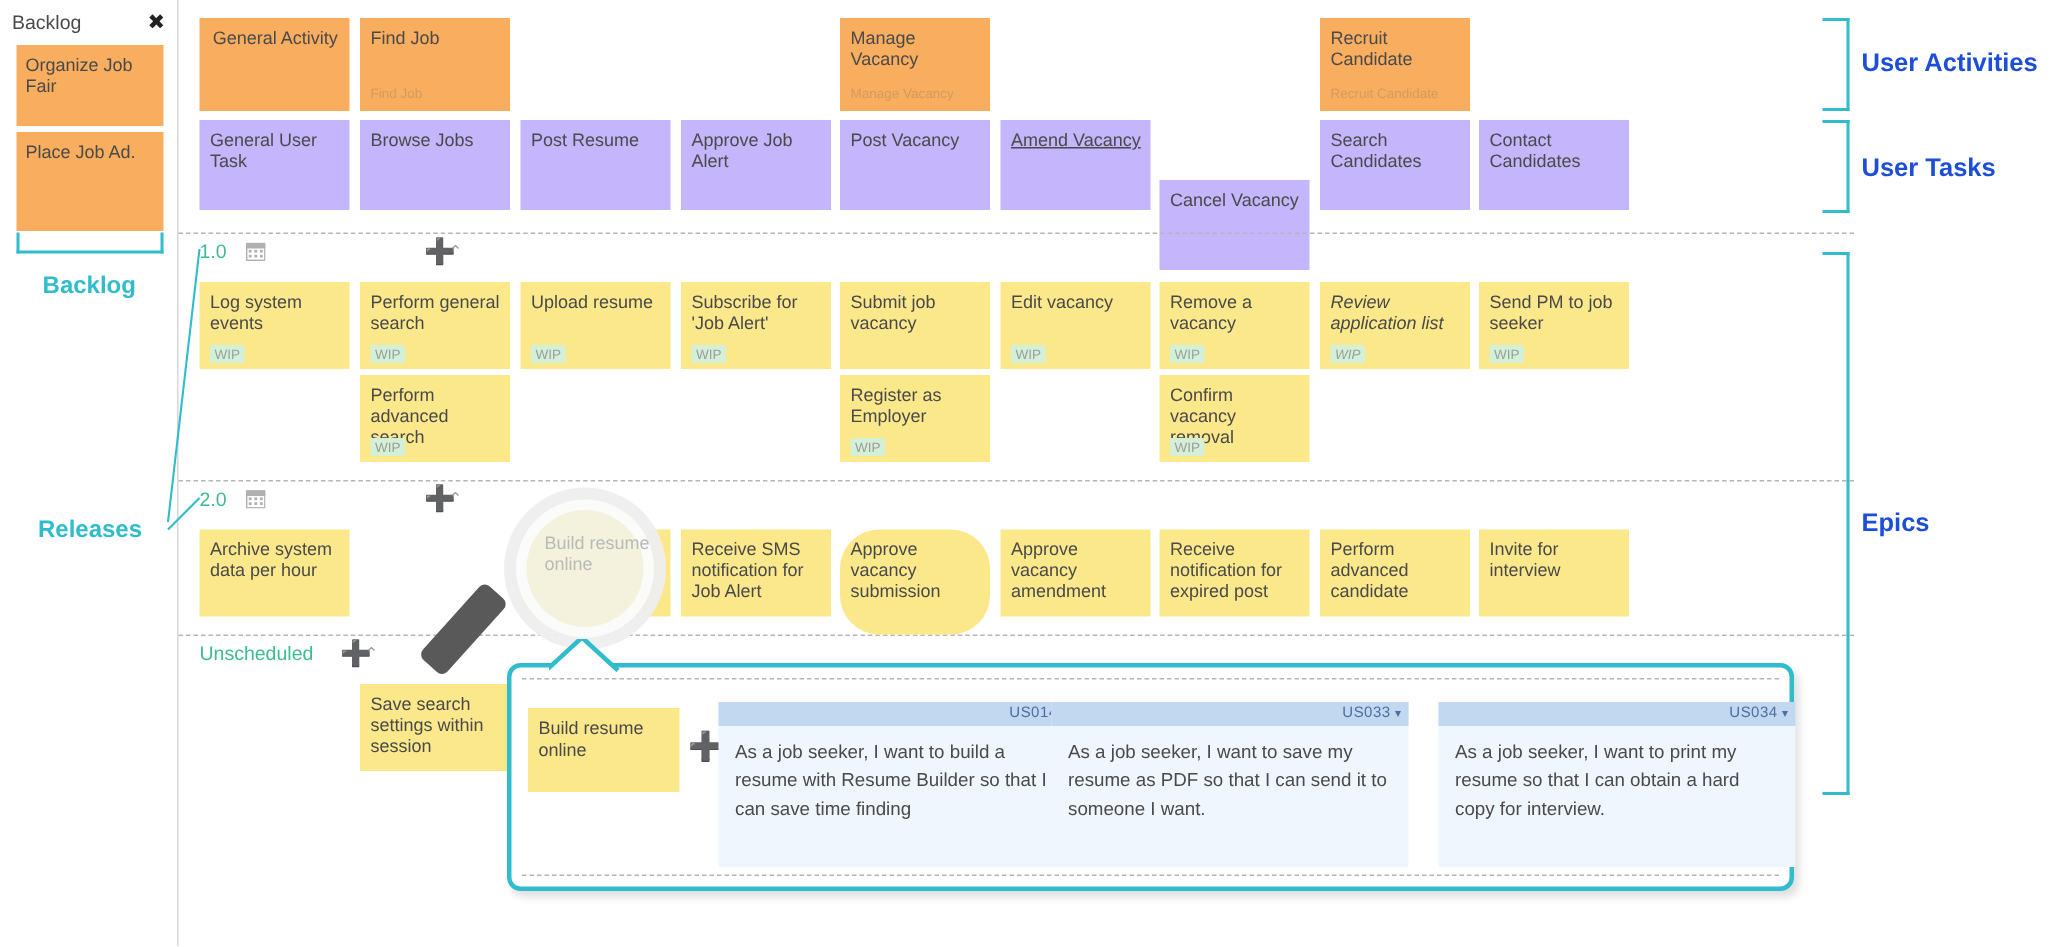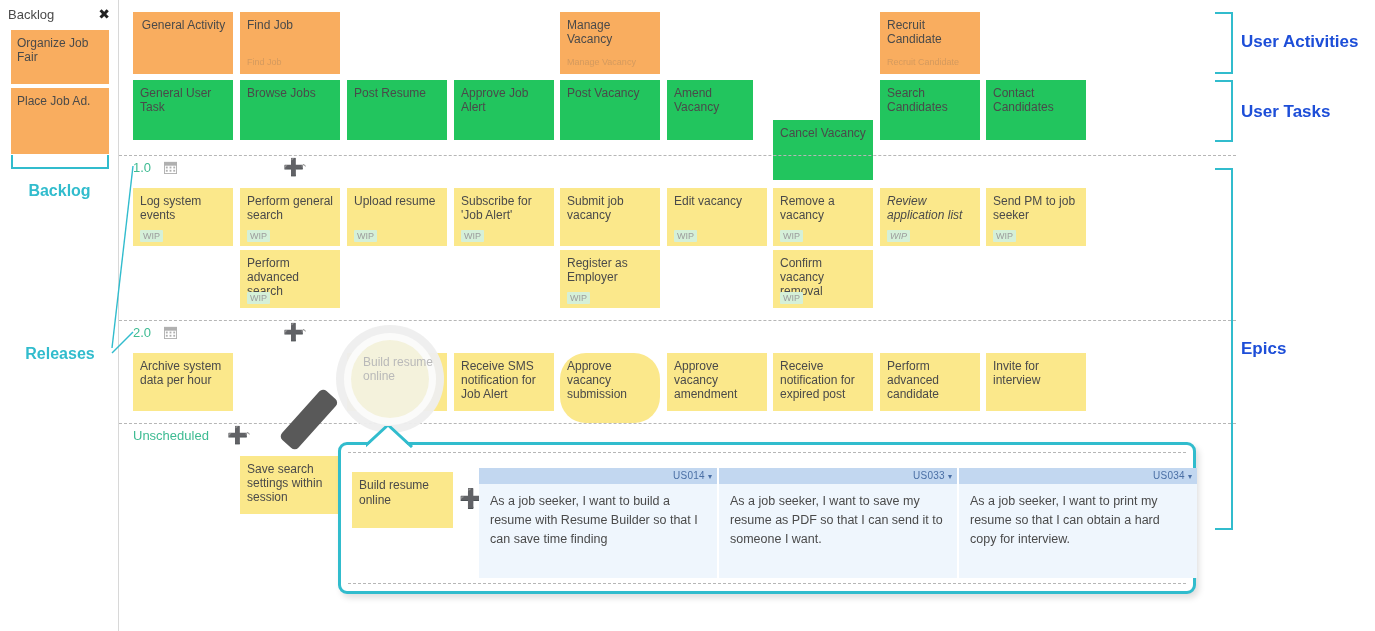--- a/index.html
+++ b/index.html
@@ -48,21 +48,21 @@
 
   .card{
     position:absolute;box-sizing:border-box;
     font-size:12px;line-height:14px;color:#4a4a4a;
     padding:6px 6px 0 7px;overflow:hidden;
   }
   .card .ghost{
     position:absolute;left:7px;bottom:5px;font-size:9px;color:#d49a5e;
   }
   .activity{background:#f9ad5f;}
-  .task{background:#22c55e;}
+  .task{background:#c4b5fd;}
   .story{background:#fbe88b;}
   .story .wip{
     position:absolute;left:7px;bottom:4px;font-size:9px;color:#9c9c9c;
     background:#d5f0d8;padding:1px 3px;border-radius:1px;line-height:10px;
   }
 
   
   .hsep{position:absolute;left:0;width:1117px;border-top:1px dashed #b6b6b6;height:0;}
 
   
@@ -187,21 +187,21 @@
   <div class="card activity" style="left:761px;top:12px;width:100px;height:62px;">
     <span>Recruit Candidate</span>
     <span class="ghost">Recruit Candidate</span>
   </div>
 
   <div class="card task" style="left:14px;top:80px;width:100px;height:60px;"><span>General User Task</span></div>
   <div class="card task" style="left:121px;top:80px;width:100px;height:60px;"><span>Browse Jobs</span></div>
   <div class="card task" style="left:228px;top:80px;width:100px;height:60px;"><span>Post Resume</span></div>
   <div class="card task" style="left:335px;top:80px;width:100px;height:60px;"><span>Approve Job Alert</span></div>
   <div class="card task" style="left:441px;top:80px;width:100px;height:60px;"><span>Post Vacancy</span></div>
-  <div class="card task" style="left:548px;top:80px;width:86px;height:60px;"><span>Amend Vacancy</span></div>
+  <div class="card task" style="left:548px;top:80px;width:100px;height:60px;text-decoration:underline;"><span>Amend Vacancy</span></div>
   <div class="card task" style="left:654px;top:80px;width:100px;height:60px;margin-top:40px;"><span>Cancel Vacancy</span></div>
   <div class="card task" style="left:761px;top:80px;width:100px;height:60px;"><span>Search Candidates</span></div>
   <div class="card task" style="left:867px;top:80px;width:100px;height:60px;"><span>Contact Candidates</span></div>
 
   <div class="hsep" style="top:155px;"></div>
   <div class="hsep" style="top:320px;"></div>
   <div class="hsep" style="top:423px;"></div>
 
   <div class="rel-head" style="left:14px;top:159px;width:200px;">
     <span class="rel-name">1.0</span>
@@ -299,21 +299,21 @@
   <div id="callout-epic">Build resume online</div>
   <div id="callout-plus">➕</div>
 
   <div class="ucard" style="left:138px;">
     <div class="ucard-head">
       <span class="ucard-id">US014</span><span class="ucard-caret">▾</span>
     </div>
     <div class="ucard-body">As a job seeker, I want to build a resume with Resume Builder so that I can save time finding</div>
   </div>
 
-  <div class="ucard" style="left:378px;">
+  <div class="ucard" style="left:360px;">
     <div class="ucard-head">
       <span class="ucard-id">US033</span><span class="ucard-caret">▾</span>
     </div>
     <div class="ucard-body">As a job seeker, I want to save my resume as PDF so that I can send it to someone I want.</div>
   </div>
 
   <div class="ucard" style="left:618px;">
     <div class="ucard-head">
       <span class="ucard-id">US034</span><span class="ucard-caret">▾</span>
     </div>

